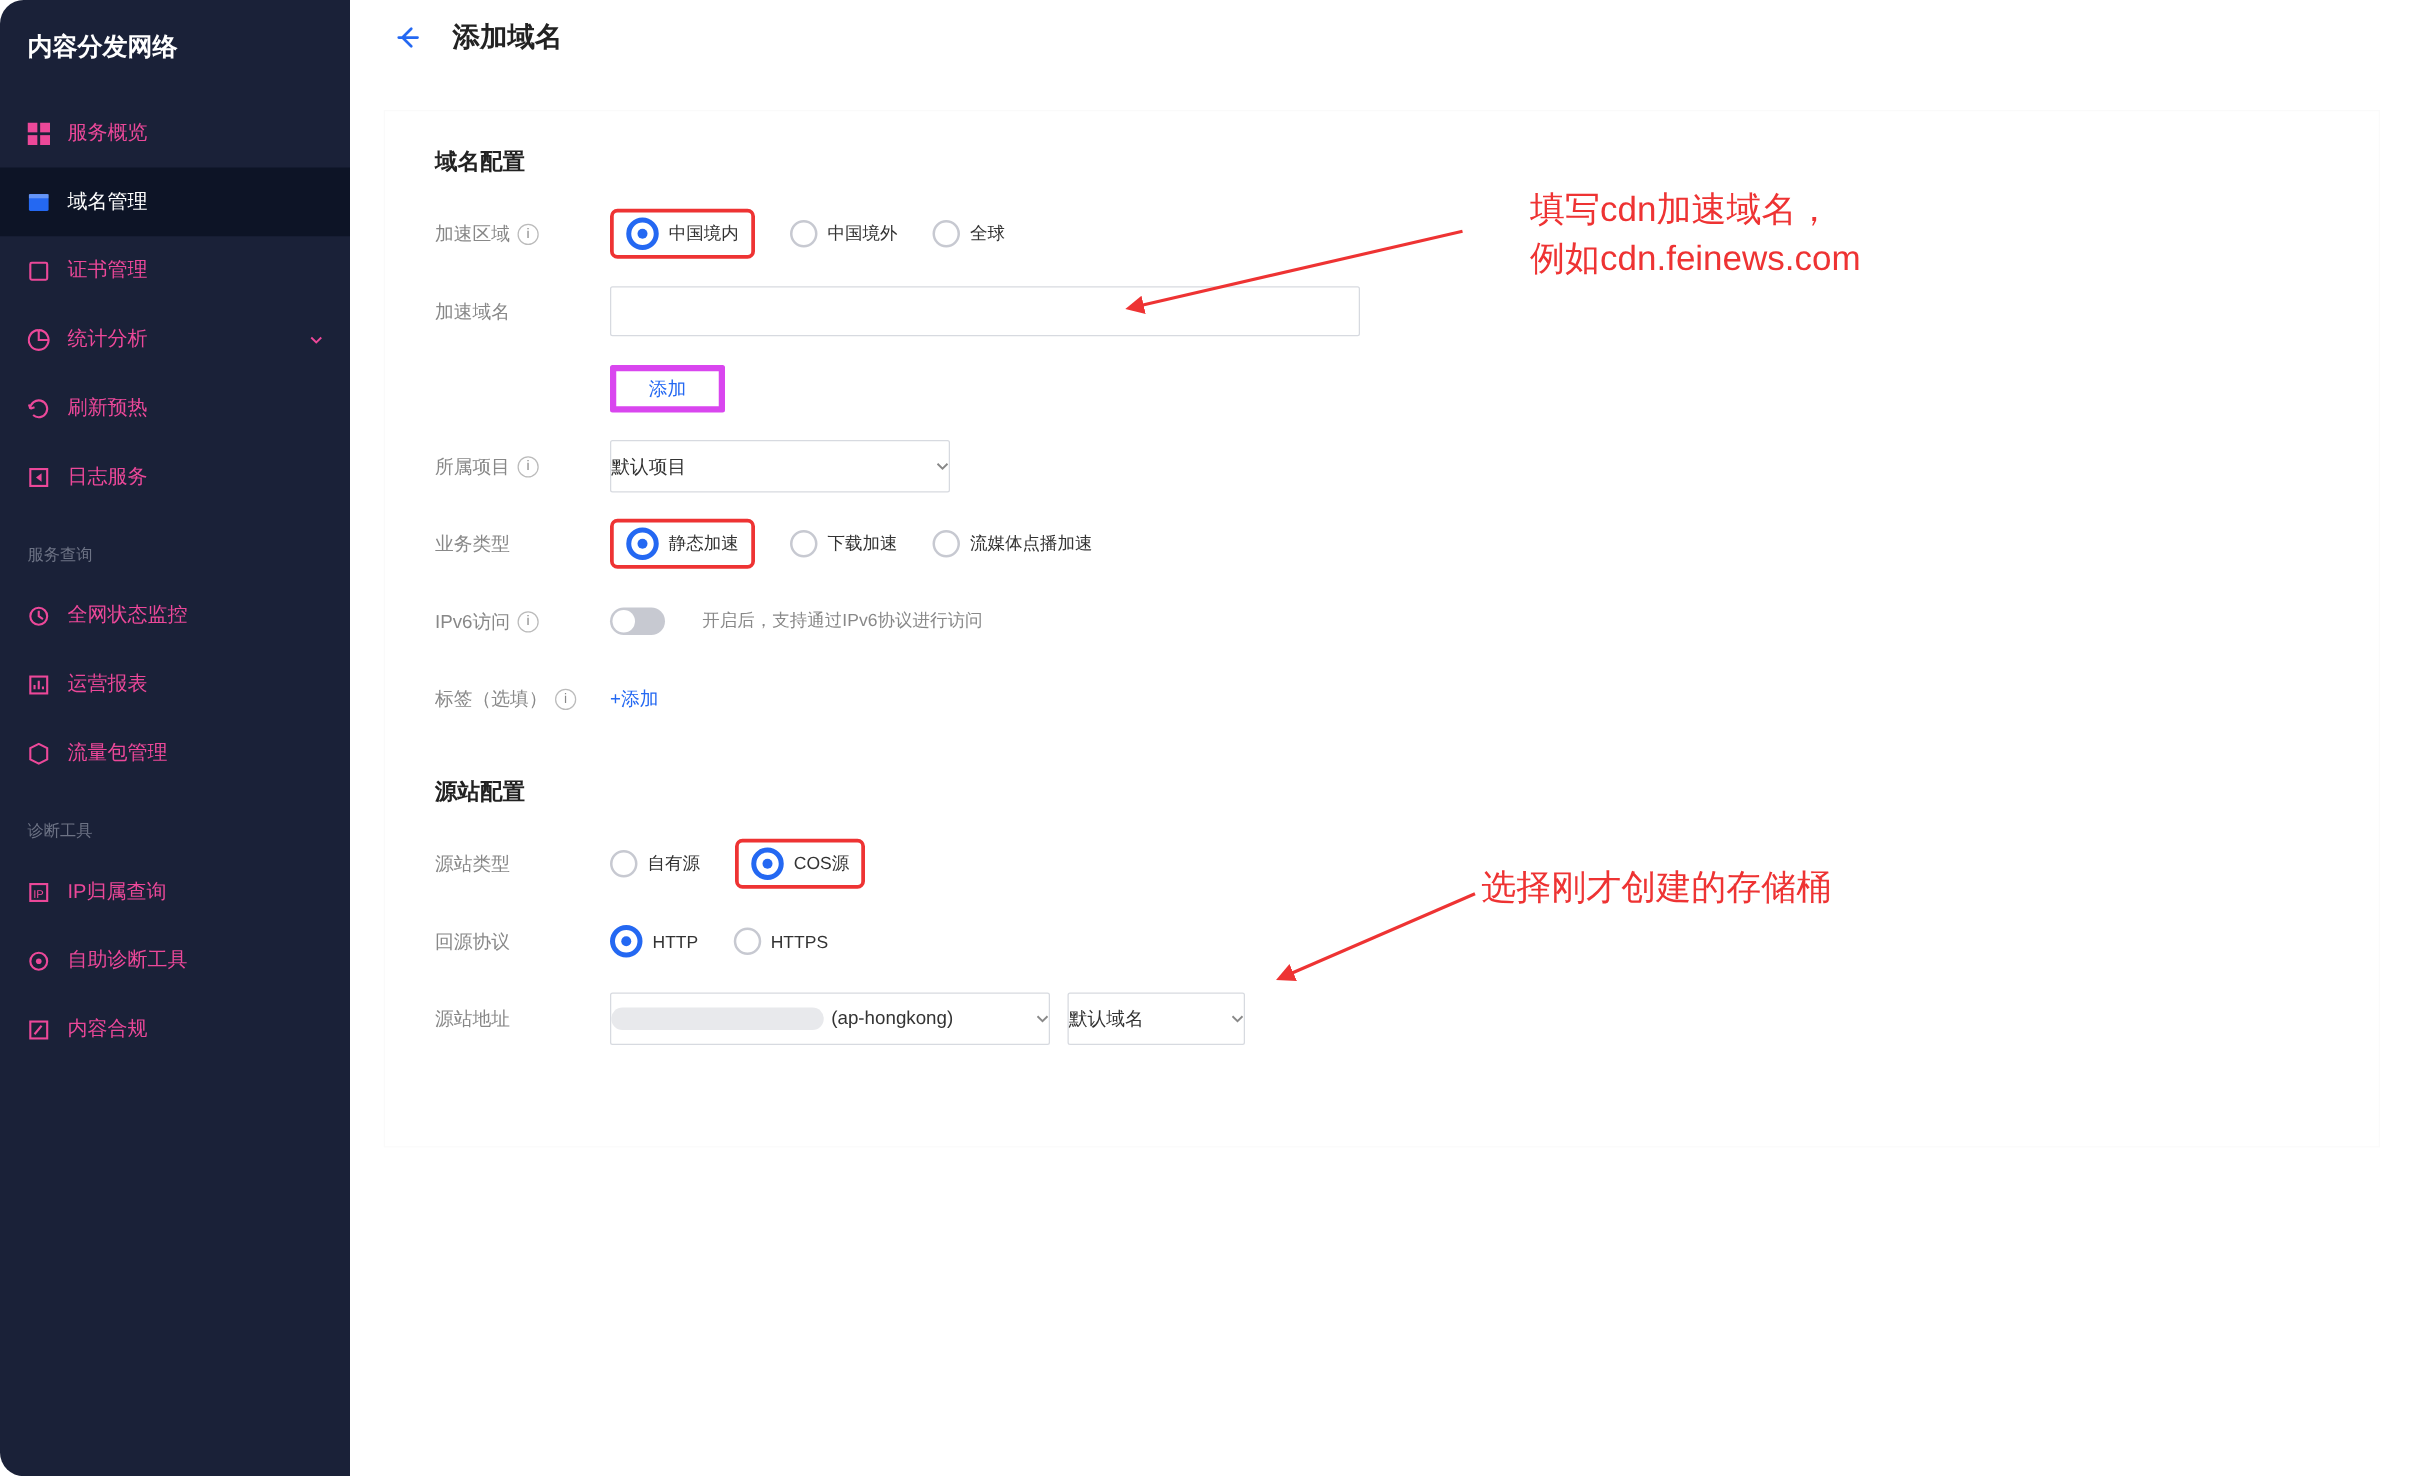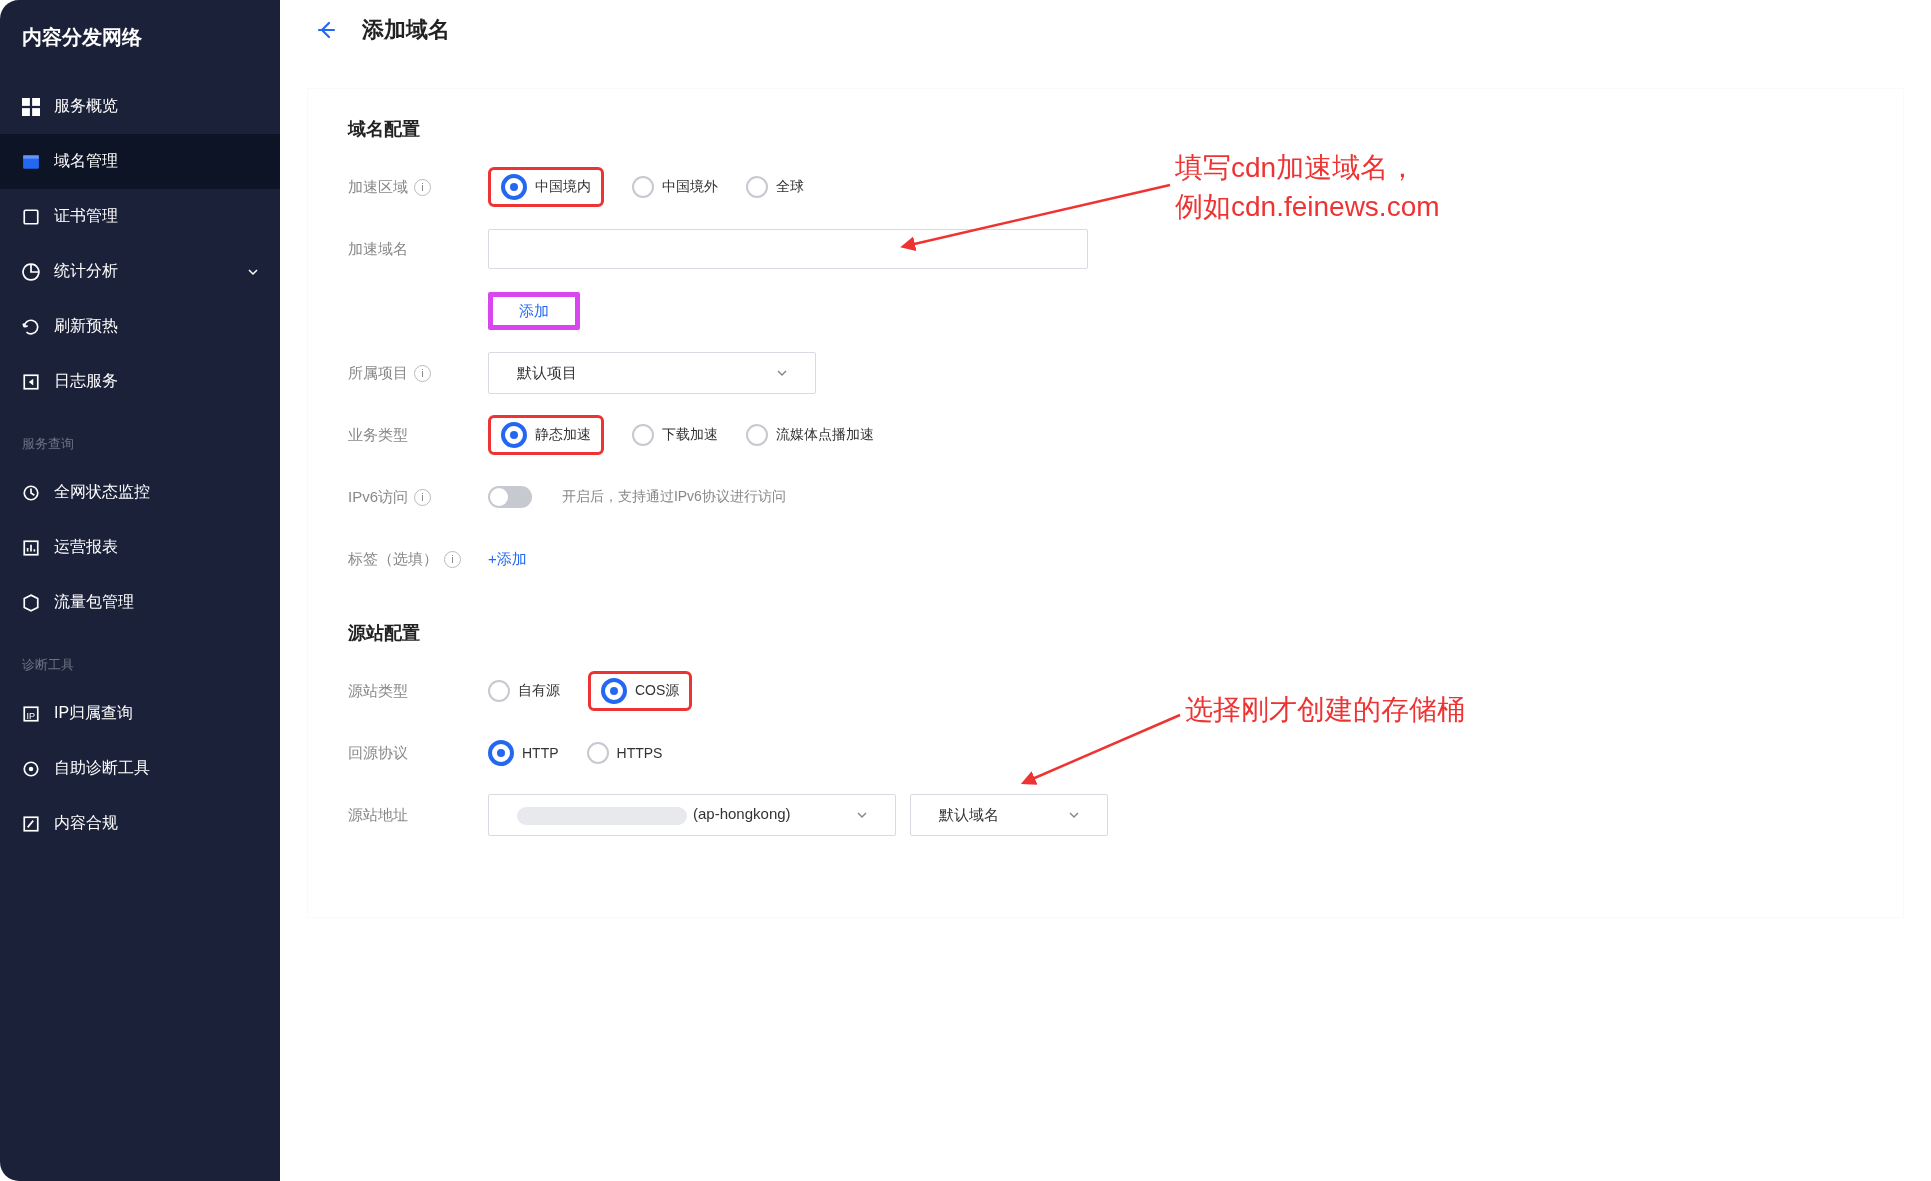--- a/index.html
+++ b/index.html
@@ -1,20 +1,20 @@
 <!DOCTYPE html>
 <html><head>
 <meta charset="utf-8">
 <style>
 html, body { margin:0; padding:0; font-family:-apple-system,"PingFang SC","Microsoft YaHei",sans-serif; font-size:14px; color:#333; background:#fff;}
 .app { display:flex; min-height:1181px; width:1931px; position:relative; overflow:hidden;border-radius:19px;}
 .sidebar { width:280px; background:#1a2138; color:#cfd3dc; flex-shrink:0; padding-top:18px;}
 .sidebar-title { color:#fff; font-size:20px; font-weight:600; padding:6px 22px 28px;}
 .menu-section-title { color:#6d7385; font-size:13px; padding:0 22px 12px;}
-.menu-item { display:flex; align-items:center; padding:0 22px; height:55px; font-size:16px; color:#ffffff; cursor:pointer; position:relative;}
+.menu-item { display:flex; align-items:center; padding:0 22px; height:55px; font-size:16px; color:#ec4899; cursor:pointer; position:relative;}
 .menu-item.active { background:#0d1426; color:#fff;}
 .menu-icon { width:18px; height:18px; margin-right:14px; flex-shrink:0; fill:currentColor;}
 .menu-item-label { flex:1;}
 .chev { width:10px; height:10px;}
 
 .main { flex:1; background:#fff; position:relative;}
 .topbar { height:60px; display:flex; align-items:center; padding:0 28px; border-bottom:1px solid transparent;}
 .back { width:36px; height:36px; display:flex; align-items:center; justify-content:center; cursor:pointer; color:#2468f2;}
 .page-title { font-size:22px; font-weight:600; color:#222; margin-left:18px;}
 .panel { background:#fff; margin:28px; padding:28px 40px 40px; box-shadow:0 0 0 1px rgba(0,0,0,0.02);}
@@ -27,21 +27,21 @@
 .radio-group { display:flex; align-items:center; gap:28px;}
 .radio-wrap { display:inline-flex; align-items:center; gap:8px;}
 .radio { width:18px; height:18px; border:2px solid #c7c9d1; border-radius:50%; display:inline-flex; align-items:center; justify-content:center; background:#fff; cursor:pointer;}
 .radio.checked { border-color:#2468f2;}
 .radio.checked::after { content:""; width:8px; height:8px; border-radius:50%; background:#2468f2;}
 .radio-outline-strong.checked { border-width:4px;}
 .radio-outline-strong.checked::after{ width:8px; height:8px;}
 .hl-box { border:3px solid #e33; border-radius:6px; padding:4px 10px;}
 .text-input { width:600px; height:40px; border:1px solid #d7dae0; border-radius:2px; padding:0 12px; font-size:15px; box-sizing:border-box;}
 .btn-outline { display:inline-flex; align-items:center; justify-content:center; height:38px; padding:0 26px; border:5px solid #d946ef; color:#2468f2; background:#fff; font-size:15px; cursor:pointer; border-radius:2px;}
-.select { display:inline-flex; align-items:center; justify-content:space-between; min-width:270px; height:40px; border:1px solid #d7dae0; padding:0 28px; font-size:15px; background:#fff; cursor:pointer; border-radius:2px;}
+.select { display:inline-flex; align-items:center; justify-content:space-between; min-width:270px; height:40px; border:1px solid #d7dae0; padding:0 0; font-size:15px; background:#fff; cursor:pointer; border-radius:2px;}
 .caret { width:10px; height:10px; margin-left:10px;}
 .toggle { width:44px; height:22px; border-radius:11px; background:#c7c9d1; position:relative; cursor:pointer; display:inline-block; vertical-align:middle;}
 .toggle::after { content:""; position:absolute; width:18px; height:18px; border-radius:50%; background:#fff; top:2px; left:2px;}
 .toggle-desc { color:#888; margin-left:26px; font-size:14px;}
 .link-add { color:#2468f2; font-size:15px; cursor:pointer;}
 
 .note-red { position:absolute; color:#e33; font-size:28px; font-weight:500; line-height:1.4; pointer-events:none;}
 svg.arrow-red { position:absolute; pointer-events:none;}
 
 .origin-select { min-width:350px;gap:48px;}
@@ -305,21 +305,21 @@
               <svg class="caret" viewBox="0 0 10 10">
                   <path d="M1 3l4 4 4-4" fill="none" stroke="#888" stroke-width="1.5"></path>
                 </svg>
             </div>
           </div>
         </div>
       </div>
 
     </div>
 
-    <div class="note-red" style="top:148px; left:895px;">
+    <div class="note-red" style="top:148px; left:944px;">
       <div>填写cdn加速域名，</div>
       <div>例如cdn.feinews.com</div>
     </div>
     <svg class="arrow-red" style="top:180px; left:620px;" width="280" height="80">
       <defs>
           <marker id="ah1" markerWidth="10" markerHeight="10" refX="2" refY="3" orient="auto">
             <path d="M0,0 L6,3 L0,6 z" fill="#e33"></path>
           </marker>
         </defs>
       <line x1="270" y1="5" x2="10" y2="65" stroke="#e33" stroke-width="2.5" marker-end="url(#ah1)"></line>

